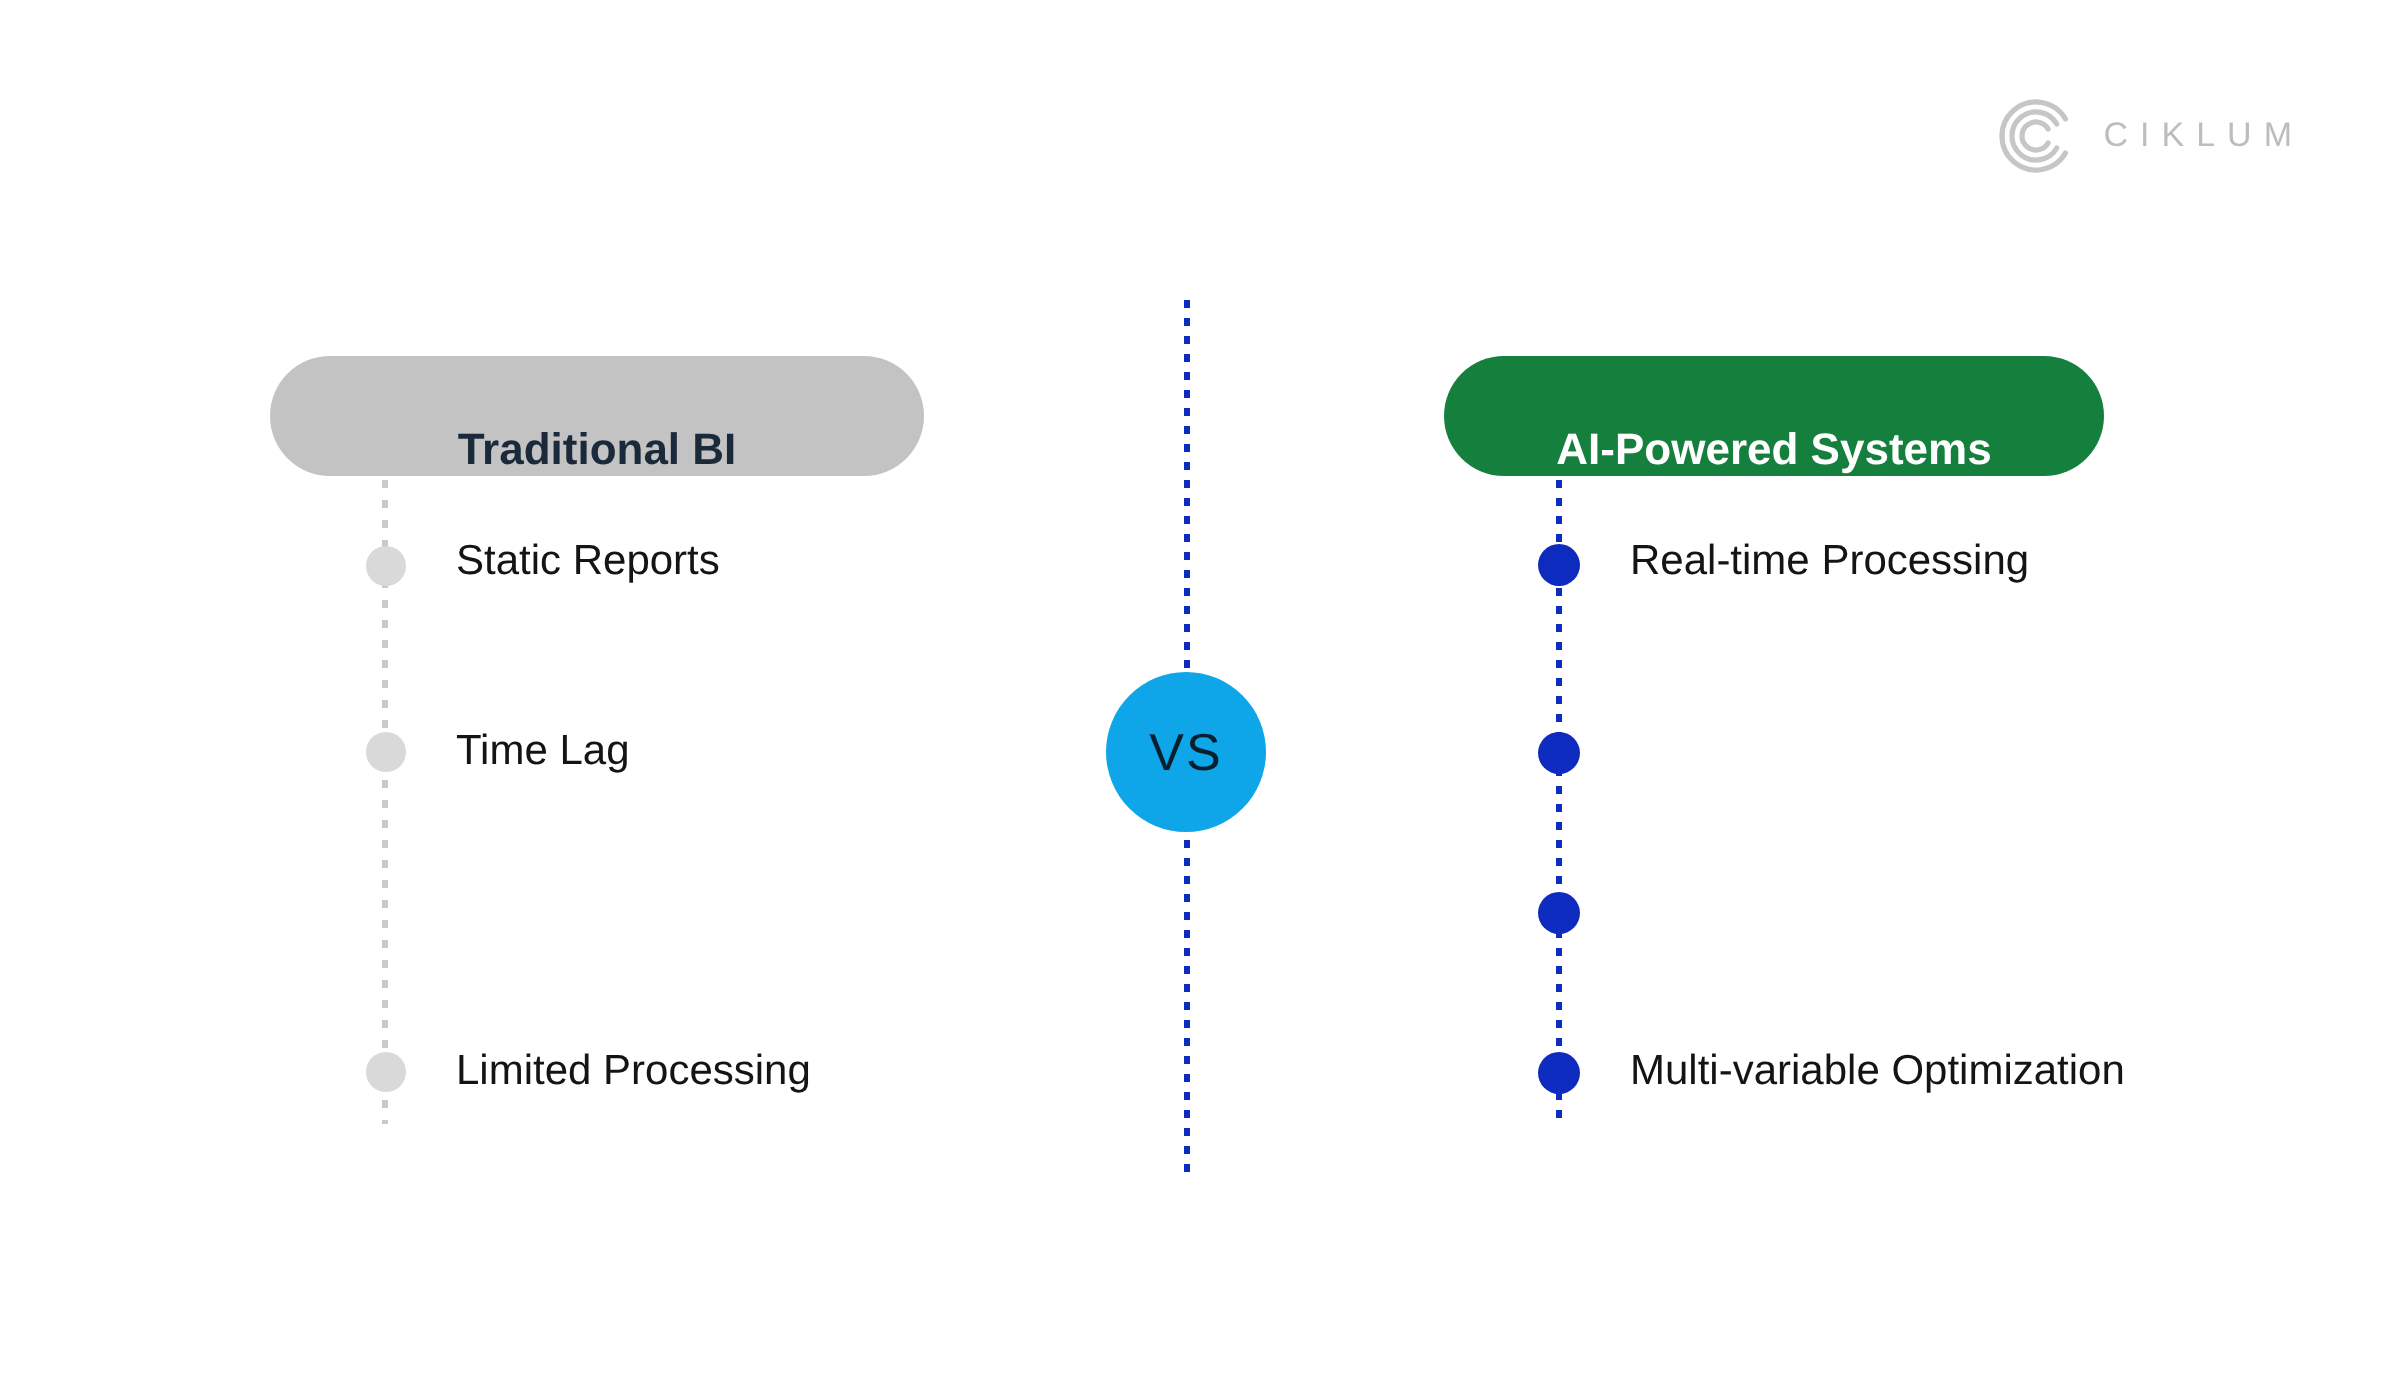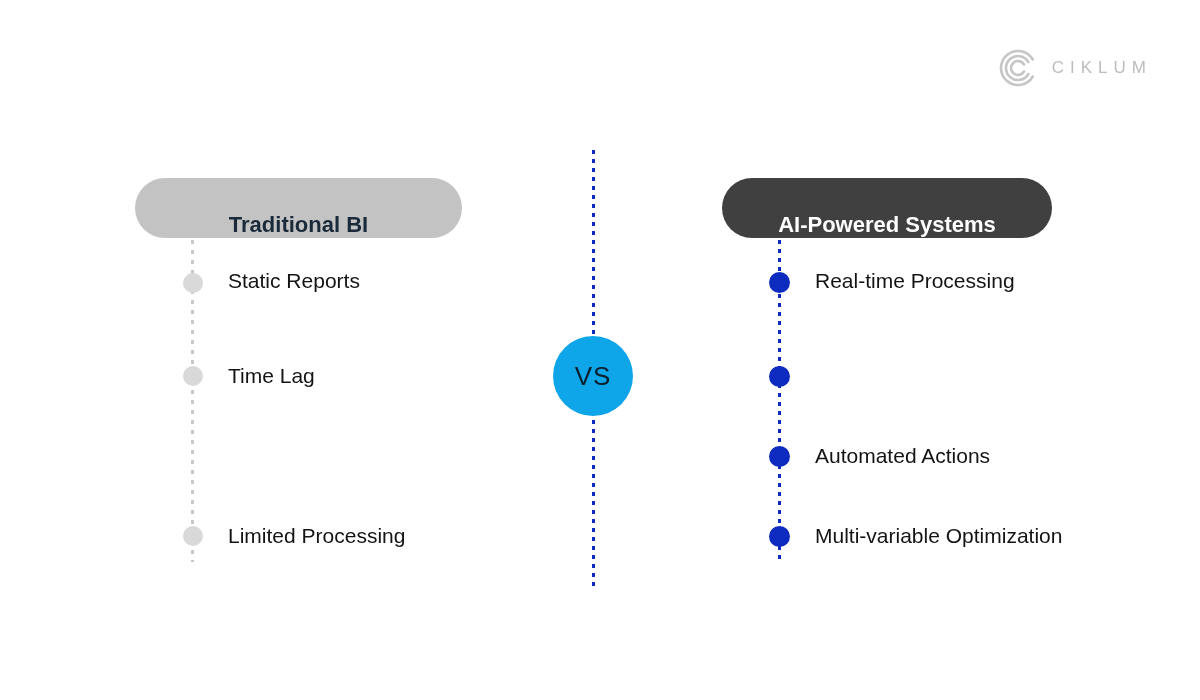--- a/index.html
+++ b/index.html
@@ -40,21 +40,21 @@
   }
 
   
   .pill{
     position:absolute;top:178px;height:60px;
     border-radius:30px;
     display:flex;align-items:flex-end;justify-content:center;
     font-size:22px;font-weight:700;
   }
   .pill-left{left:135px;width:327px;background:#c3c3c3;color:#1b2a3a;}
-  .pill-right{left:722px;width:330px;background:#404040;color:#ffffff;}
+  .pill-right{left:722px;width:330px;background:#15803d;color:#ffffff;}
 
   
   .timeline{position:absolute;top:240px;width:3px;height:322px;}
   .timeline-left{
     left:191px;
     background:repeating-linear-gradient(to bottom,#c9c9c9 0 4px,transparent 4px 10px);
   }
   .timeline-right{
     left:778px;
     background:repeating-linear-gradient(to bottom,#0d2bbf 0 4px,transparent 4px 9px);
@@ -127,20 +127,19 @@
 
   <div class="row row-right y1">
     <span class="dot dot-blue"></span>
     <span class="row-label">Real-time Processing</span>
   </div>
   <div class="row row-right y2">
     <span class="dot dot-blue"></span>
   </div>
   <div class="row row-right y3">
     <span class="dot dot-blue"></span>
-    <span class="row-label">Automated Actions</span>
   </div>
   <div class="row row-right y4">
     <span class="dot dot-blue"></span>
     <span class="row-label">Multi-variable Optimization</span>
   </div>
 
 </div>
 
 </body></html>

